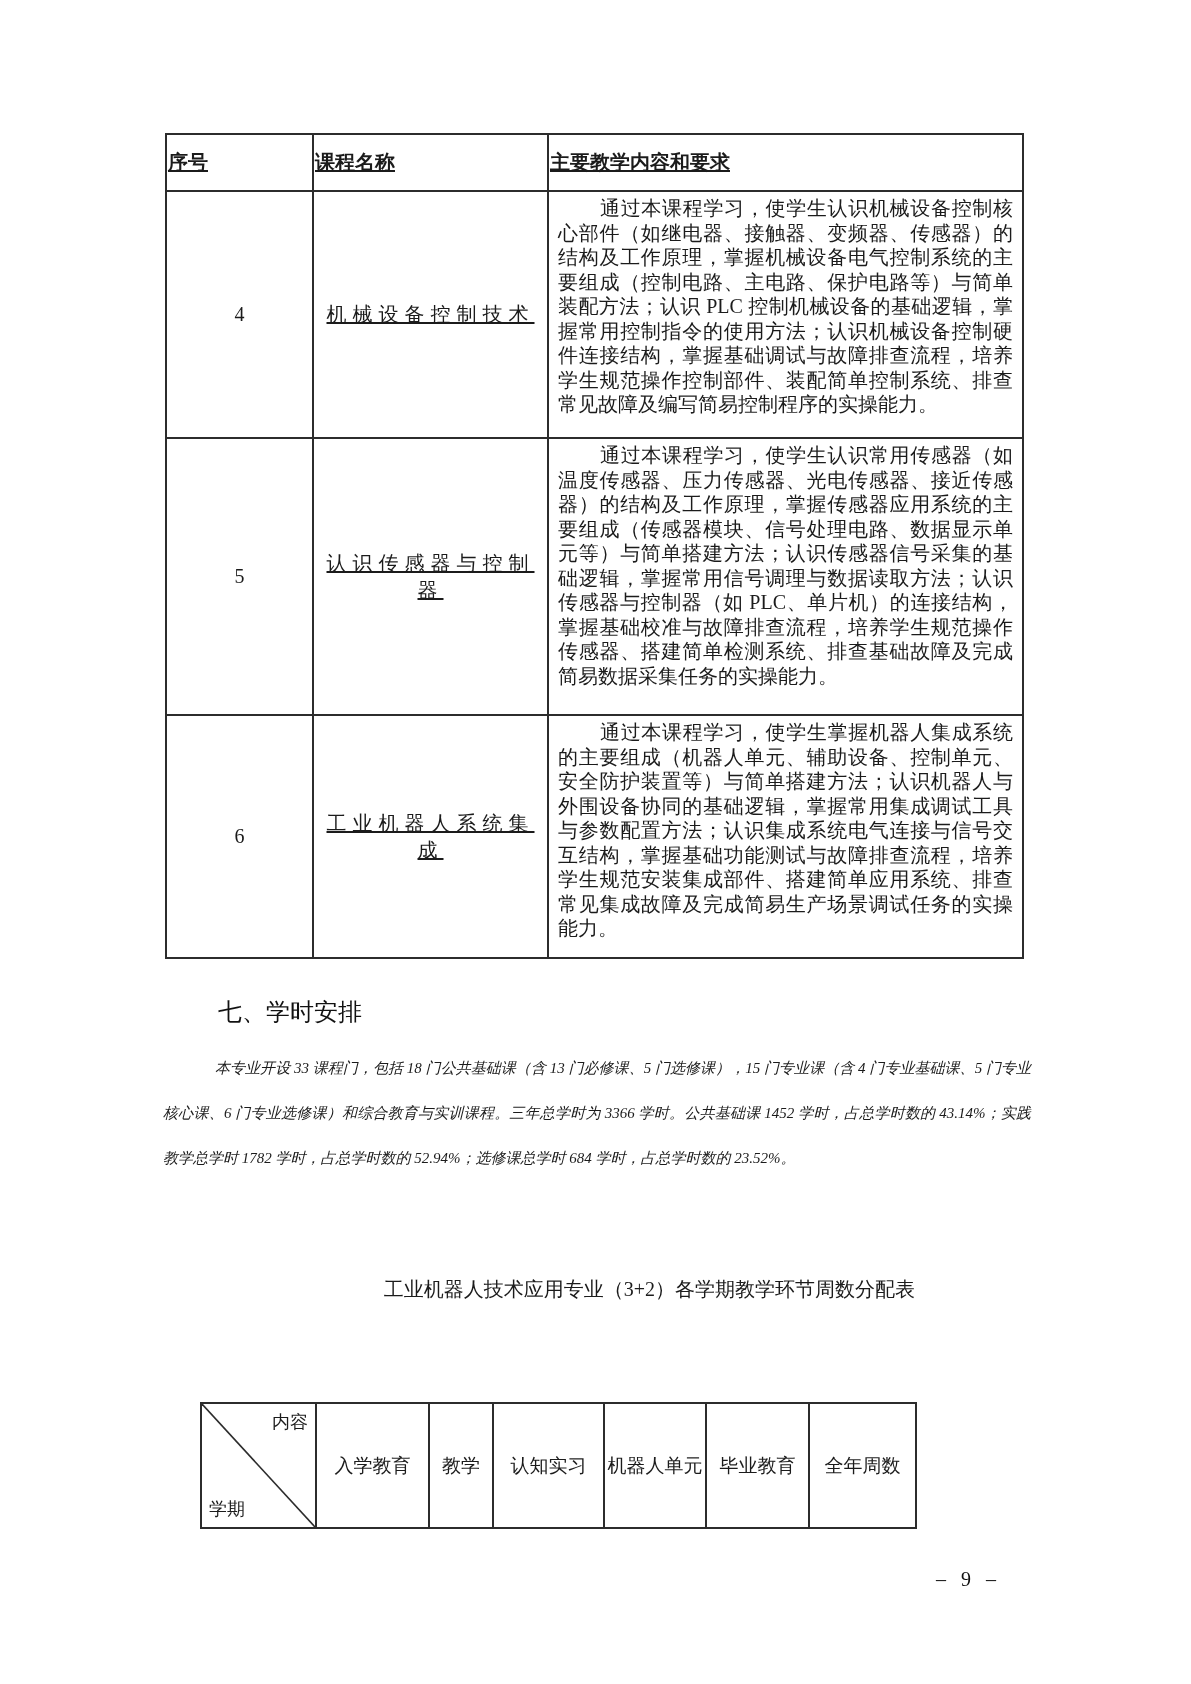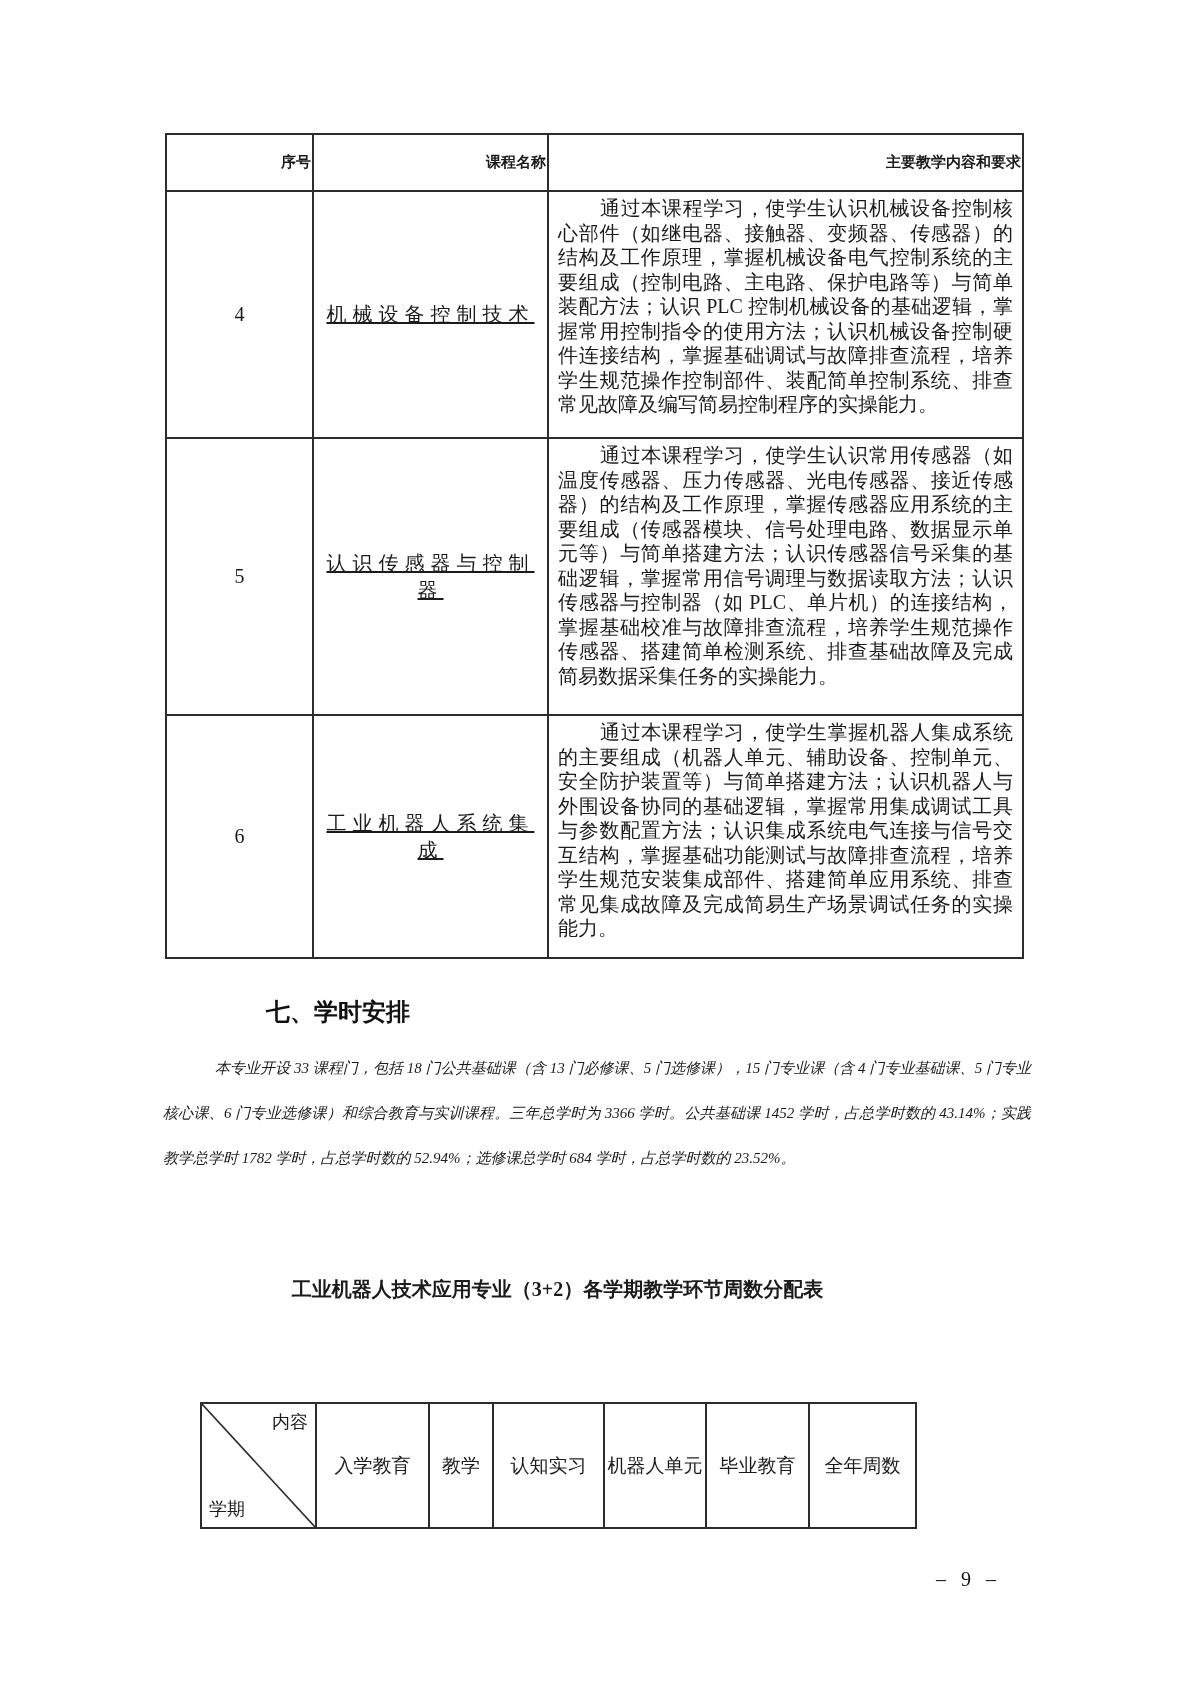--- a/index.html
+++ b/index.html
@@ -17,23 +17,24 @@
     position:absolute; left:165px; top:133px;
     border-collapse:collapse; table-layout:fixed;
     width:857px;
   }
   .course-table td, .course-table th {
     border:2px solid #2c2c2c;
     overflow:hidden;
     font-weight:normal;
   }
   .course-table th {
-    font-weight:bold; font-size:15px;
-    text-align:right; vertical-align:middle;
+    font-weight:bold; font-size:20px;
+    text-align:left; vertical-align:middle;
     height:53px;
+    text-decoration:underline;
   }
   .num-cell {
     text-align:center; vertical-align:middle;
     font-size:20px;
   }
   .name-cell {
     text-align:center; vertical-align:middle;
     font-size:20px; letter-spacing:6px;text-decoration:underline;
   }
   .content-cell {
@@ -45,34 +46,34 @@
   .indent { text-indent:2.1em;margin-left:30px; }
   .row-cont td { height:30px; }
   .row-4 td { height:241px; }
   .row-5 td { height:271px; }
   .row-6 td { height:237px; }
 
   
   .section-heading {
     position:absolute; left:218px; top:996px;
     font-family:"Liberation Sans","DejaVu Sans",sans-serif;
-    font-weight:700; font-size:24px; color:#111;margin-left:48px;
+    font-weight:400; font-size:24px; color:#111;
   }
   .body-paragraph {
     position:absolute; left:163px; top:1046px; width:868px;
     font-size:15px; line-height:45px;
     text-align:justify; text-justify:inter-ideograph;
     text-indent:52px;
     font-style:italic;
   }
 
   
   .schedule-caption {
     position:absolute; left:200px; top:1276px; width:715px;
-    text-align:center; font-size:20px;font-weight:bold;
+    text-align:right; font-size:20px;
   }
   .schedule-table {
     position:absolute; left:200px; top:1402px;
     border-collapse:collapse; table-layout:fixed;
     width:715px;
   }
   .schedule-table td {
     border:2px solid #2c2c2c;
     height:91px;
     text-align:center; vertical-align:middle;

